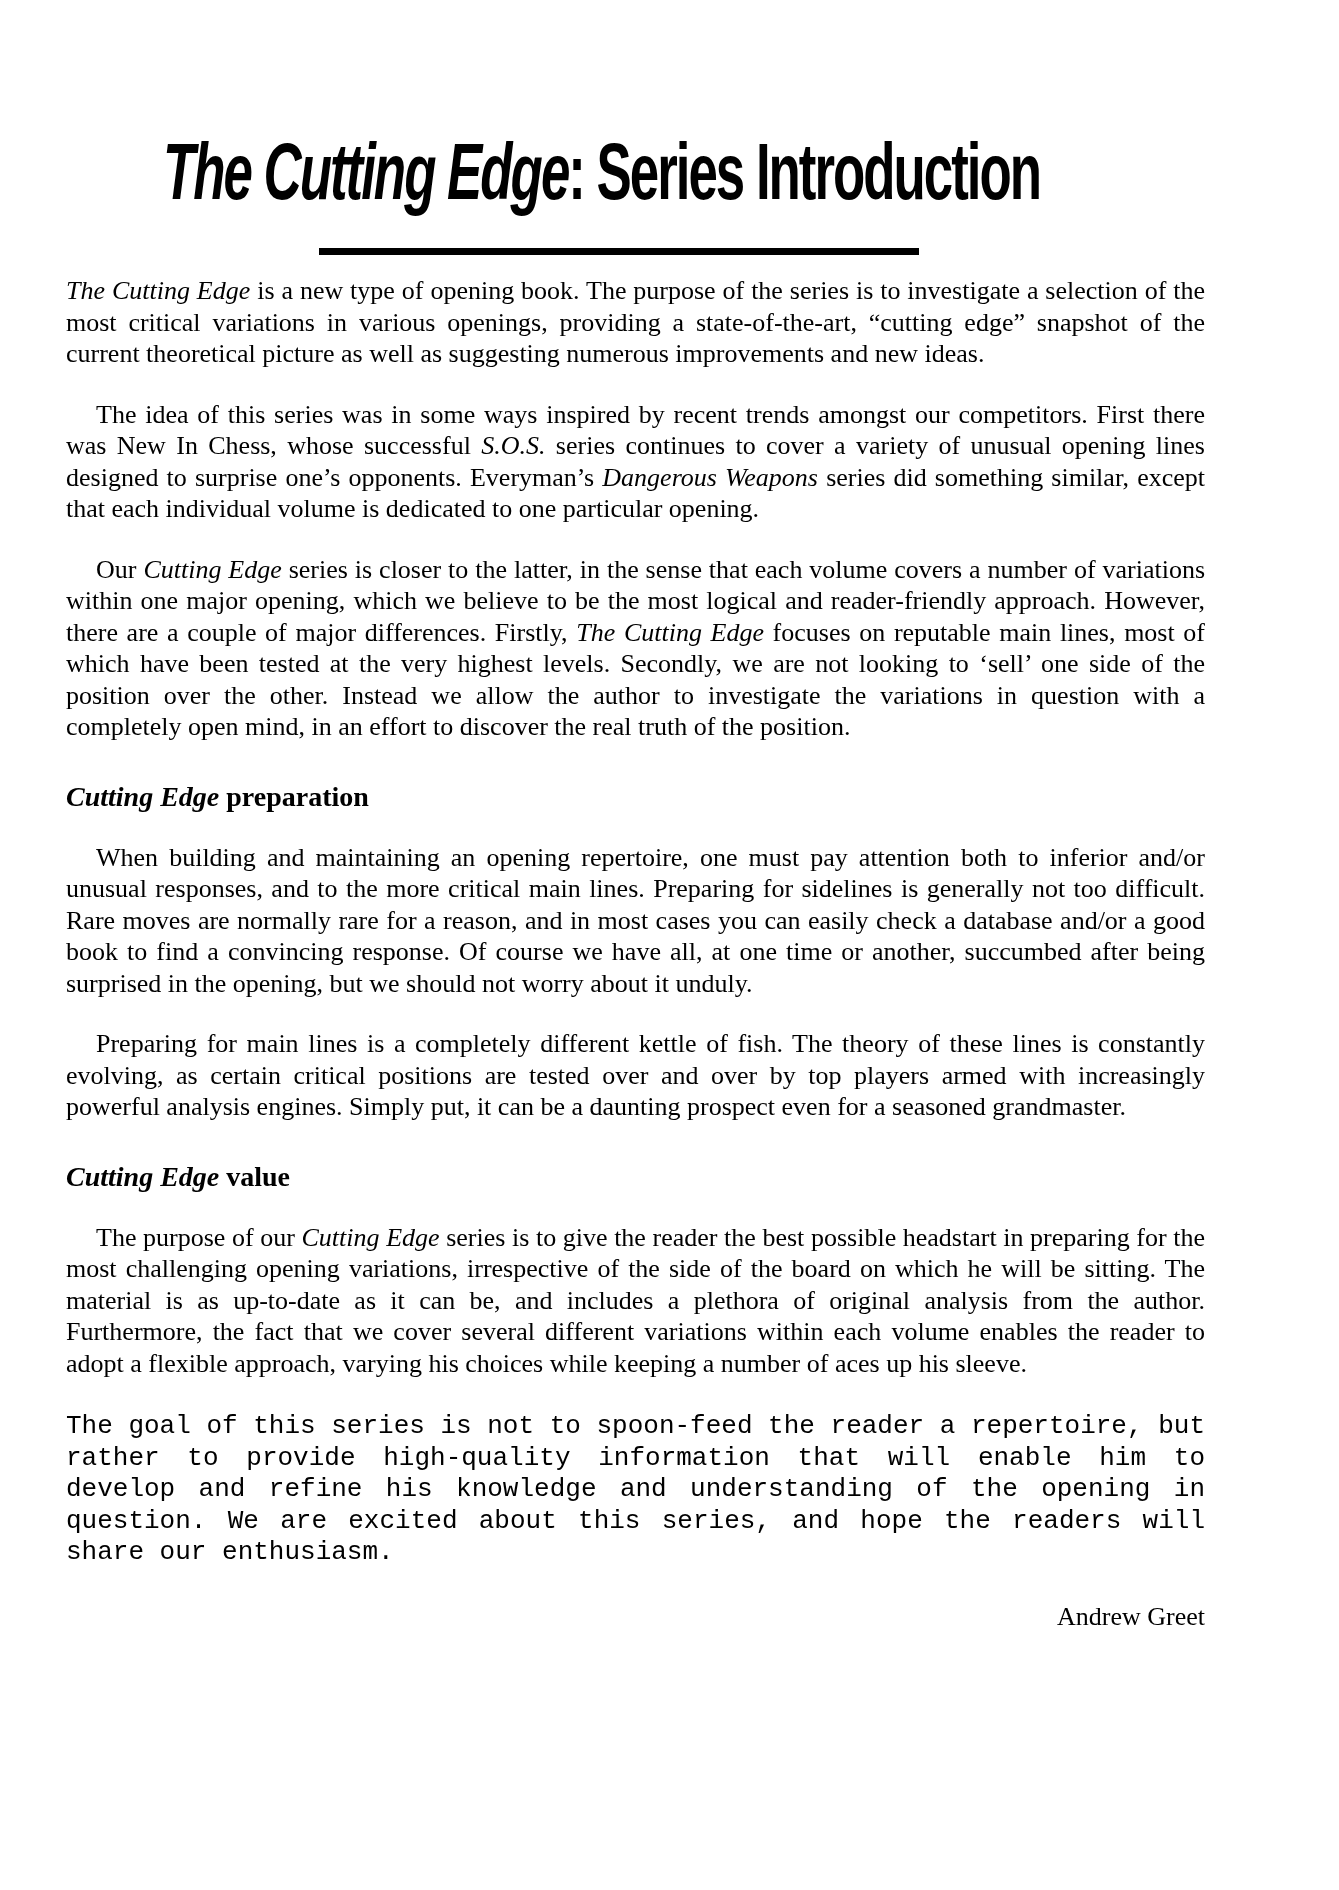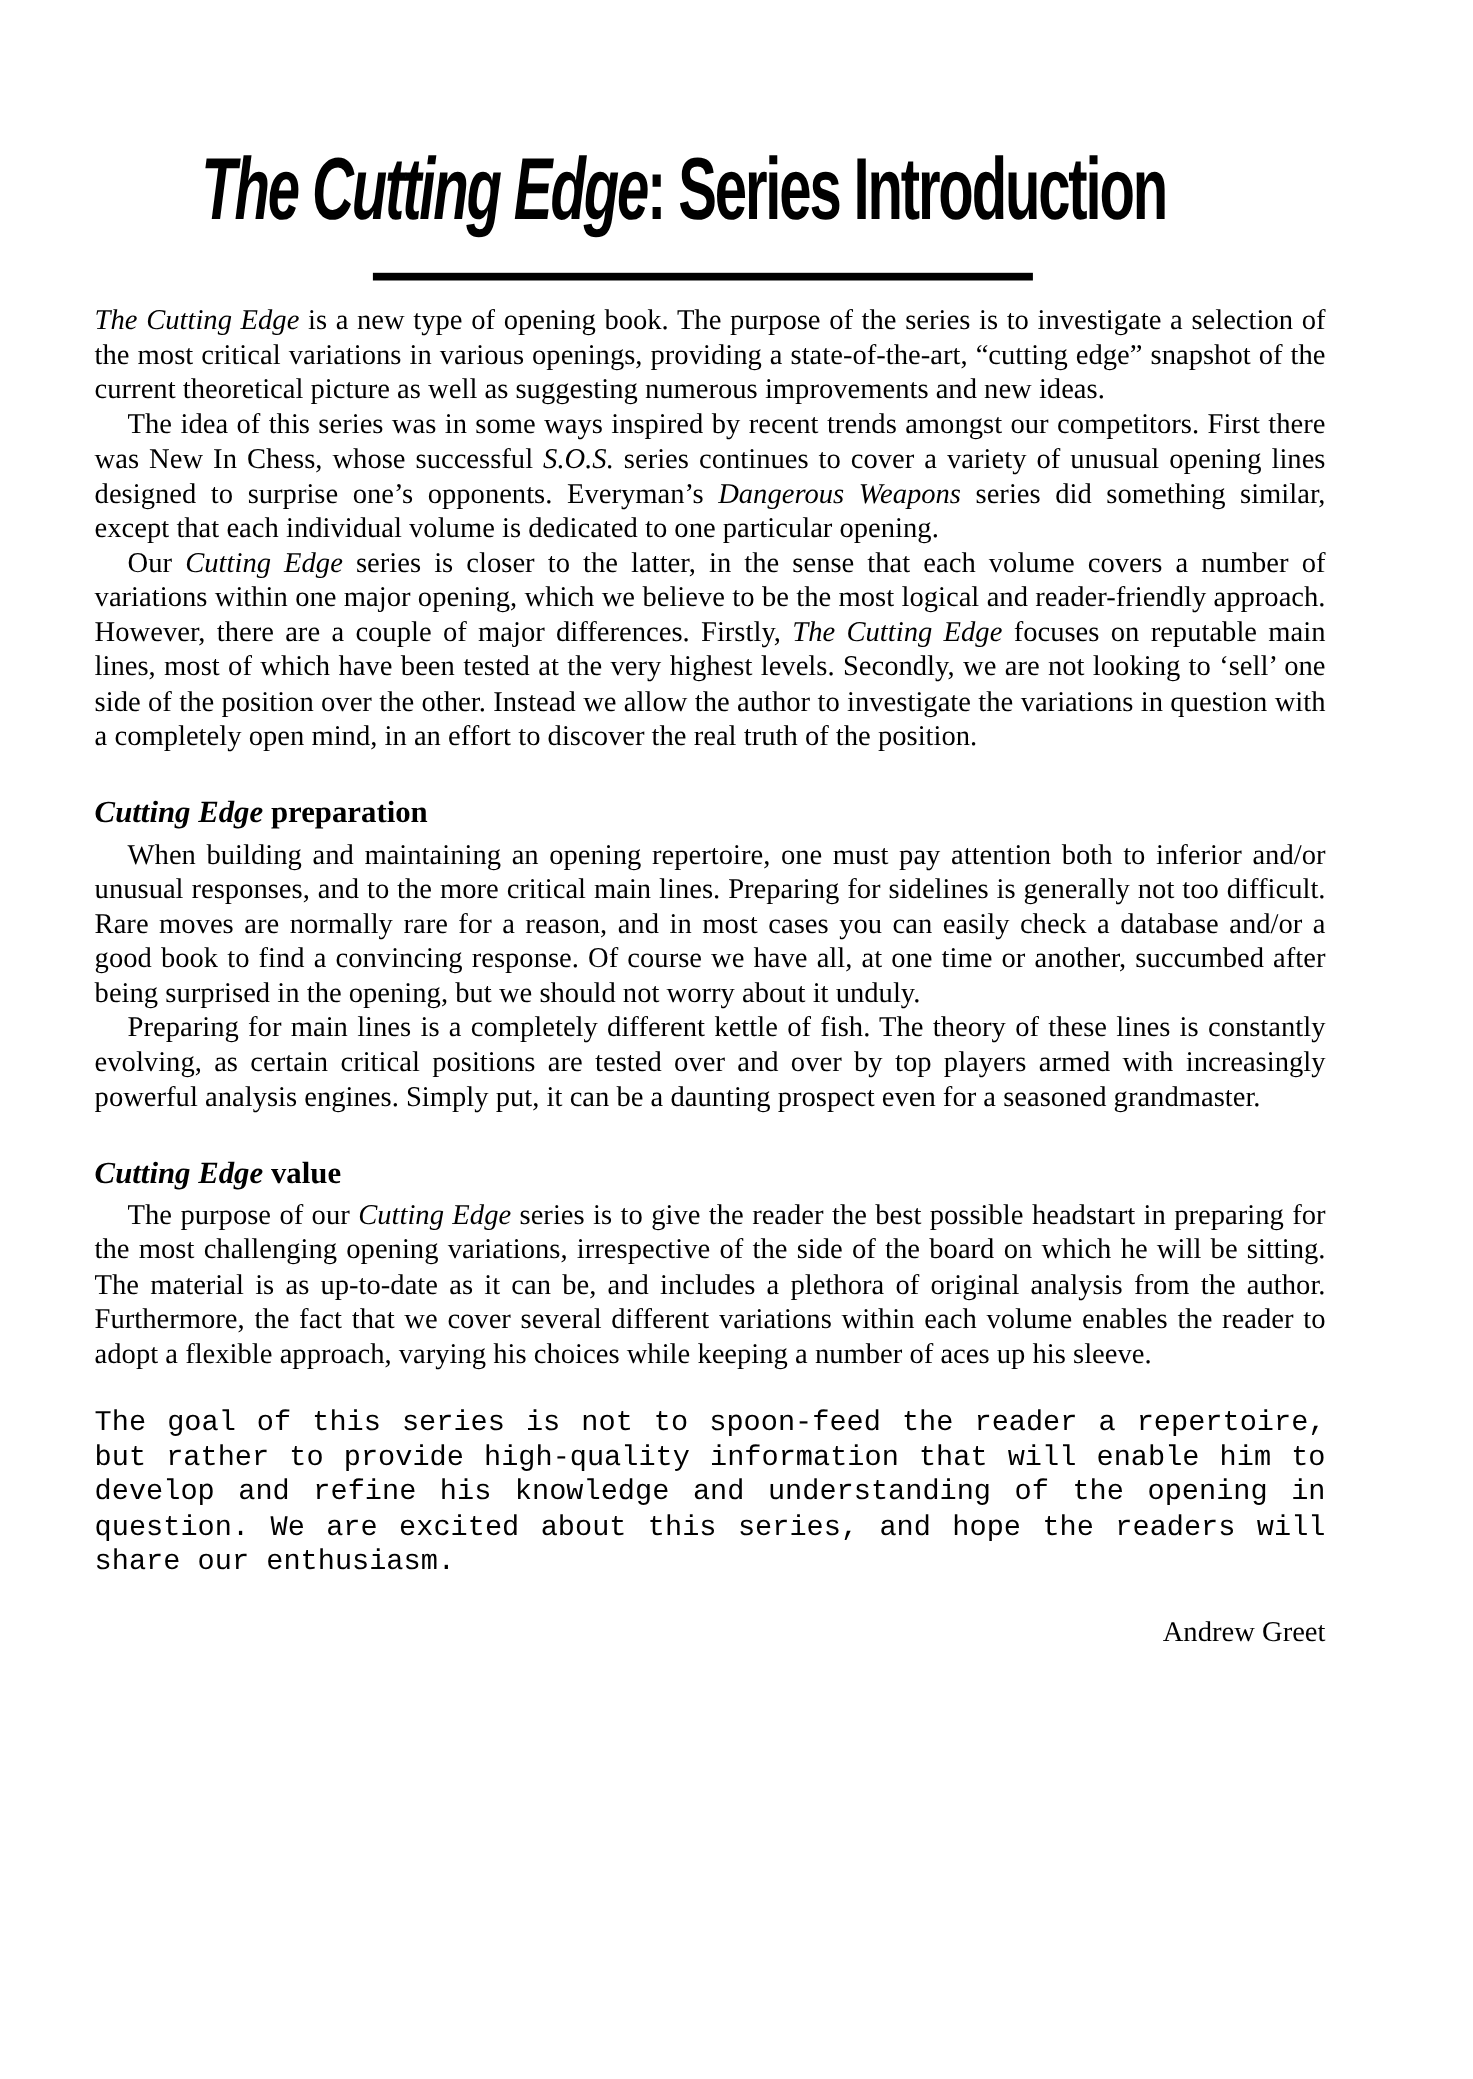--- a/index.html
+++ b/index.html
@@ -4,21 +4,21 @@
 <style>
   html, body { margin: 0; padding: 0; background: #ffffff; }
 
   .page {
     position: relative;
     width: 1339px;
     height: 1890px;
     box-sizing: border-box;
     background: #ffffff;
     color: #000000;
-    padding: 132px 134px 60px 86px;
+    padding: 132px 134px 60px 66px;
     font-family: "Liberation Serif", serif;
     font-size: 26px;
     line-height: 31.5px;
     overflow: hidden;
   }
 
   
   .title {
     margin: 0;
     width: 1070px;
@@ -46,21 +46,21 @@
     margin: 36px 0 0 253px;
   }
 
   
   .para {
     margin: 0;
     text-align: justify;
     text-justify: inter-word;
   }
   .para.first { margin-top: 20px; }
-  .para.indent { text-indent: 30px; }
+  .para.indent { text-indent: 30px; margin-top: 29px; }
   .para em { font-style: italic; }
 
   
   .heading {
     font-family: "Liberation Serif", serif;
     font-size: 28px;
     line-height: 32px;
     font-weight: 700;
     margin: 38px 0 6px 0;
     text-align: left;

